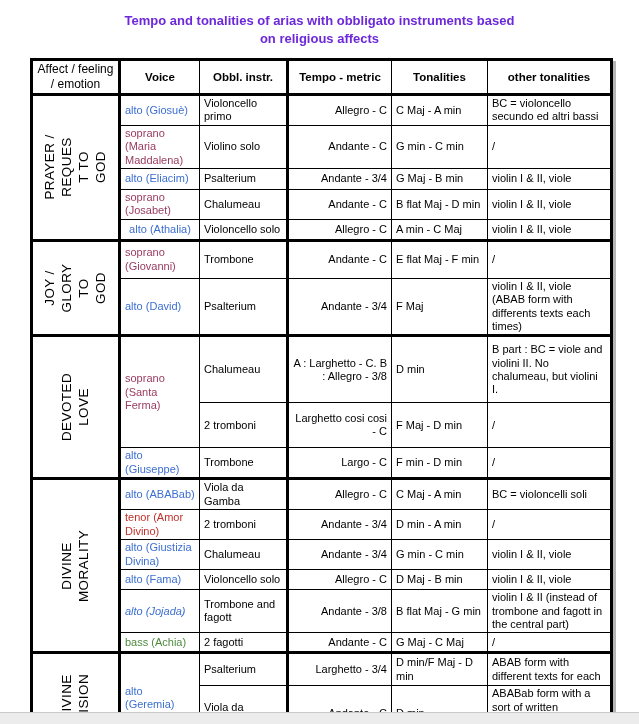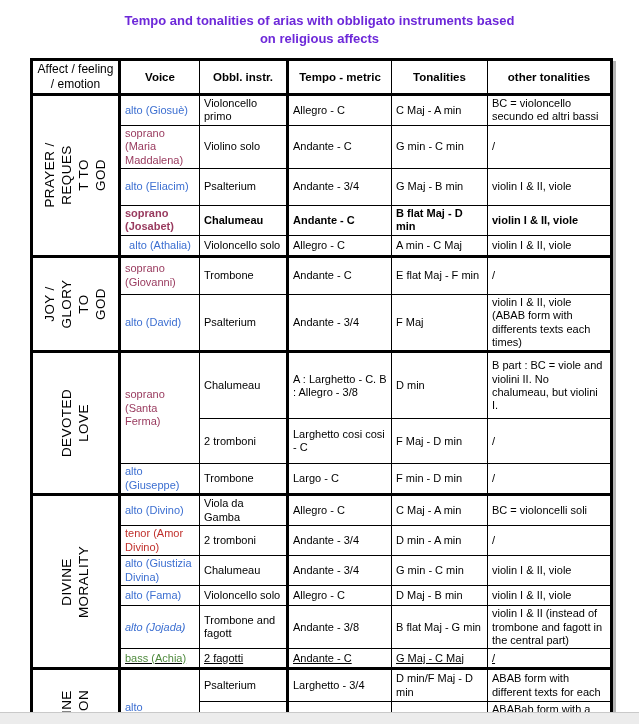--- a/index.html
+++ b/index.html
@@ -25,21 +25,21 @@
     overflow:hidden; text-align:left; color:#000;
     word-wrap:break-word;
   }
   thead th {
     font-size:11.5px; font-weight:bold; text-align:center;
     height:30px; border-bottom:3px solid #000; vertical-align:middle;
   }
   th.th-affect { font-weight:normal; font-size:12px;margin-left:27px; }
   .thick-l { border-left:3px solid #000 !important; }
   tr.section-start td { border-top:3px solid #000; }
-  td.tempo-cell { text-align:left; }
+  td.tempo-cell { text-align:right; }
   td.affect-cell { position:relative; padding:0; }
   .affect-rot {
     position:absolute; top:50%; left:50%;
     transform:translate(-50%,-50%) rotate(-90deg);
     white-space:pre-line; text-align:center;
     font-size:13.5px; line-height:1.25; letter-spacing:0.4px;
   }
   .bottom-bar {
     position:absolute; left:0; bottom:0; width:639px; height:11px;
     background:#ececec; border-top:1px solid #c9c9c9;
@@ -84,28 +84,28 @@
           <td>C Maj - A min</td>
           <td>BC = violoncello secundo ed altri bassi</td>
         </tr>
         <tr style="height: 30px;">
           <td class="voice-cell thick-l" style="color: rgb(153, 58, 94);">soprano (Maria Maddalena)</td>
           <td>Violino solo</td>
           <td class="tempo-cell thick-l">Andante - C</td>
           <td>G min - C min</td>
           <td>/</td>
         </tr>
-        <tr style="height: 37px;">
+        <tr style="height: 21px;">
           <td class="voice-cell thick-l" style="color: rgb(60, 111, 209);">alto (Eliacim)</td>
           <td>Psalterium</td>
           <td class="tempo-cell thick-l">Andante - 3/4</td>
           <td>G Maj - B min</td>
           <td>violin I &amp; II, viole</td>
         </tr>
-        <tr style="height: 29px; font-weight: bold;">
+        <tr style="height: 29px;">
           <td class="voice-cell thick-l" style="color: rgb(153, 58, 94);">soprano (Josabet)</td>
           <td>Chalumeau</td>
           <td class="tempo-cell thick-l">Andante - C</td>
           <td>B flat Maj - D min</td>
           <td>violin I &amp; II, viole</td>
         </tr>
         <tr style="height: 21px;">
           <td class="voice-cell thick-l" style="color: rgb(60, 111, 209); text-align: center;">alto (Athalia)</td>
           <td>Violoncello solo</td>
           <td class="tempo-cell thick-l">Allegro - C</td>
@@ -150,21 +150,21 @@
           <td class="voice-cell thick-l" style="color: rgb(60, 111, 209);">alto (Giuseppe)</td>
           <td>Trombone</td>
           <td class="tempo-cell thick-l">Largo - C</td>
           <td>F min - D min</td>
           <td>/</td>
         </tr>
         <tr class="section-start" style="height: 30px;">
           <td class="affect-cell" rowspan="6">
             <div class="affect-rot">DIVINE MORALITY</div>
           </td>
-          <td class="voice-cell thick-l" style="color: rgb(60, 111, 209);">alto (Divino)</td>
+          <td class="voice-cell thick-l" style="color: rgb(60, 111, 209);">alto (ABABab)</td>
           <td>Viola da Gamba</td>
           <td class="tempo-cell thick-l">Allegro - C</td>
           <td>C Maj - A min</td>
           <td>BC = violoncelli soli</td>
         </tr>
         <tr style="height: 30px;">
           <td class="voice-cell thick-l" style="color: rgb(192, 48, 44);">tenor (Amor Divino)</td>
           <td>2 tromboni</td>
           <td class="tempo-cell thick-l">Andante - 3/4</td>
           <td>D min - A min</td>
@@ -184,21 +184,21 @@
           <td>D Maj - B min</td>
           <td>violin I &amp; II, viole</td>
         </tr>
         <tr style="height: 37px;">
           <td class="voice-cell thick-l" style="color: rgb(60, 111, 209); font-style: italic;">alto (Jojada)</td>
           <td>Trombone and fagott</td>
           <td class="tempo-cell thick-l">Andante - 3/8</td>
           <td>B flat Maj - G min</td>
           <td>violin I &amp; II (instead of trombone and fagott in the central part)</td>
         </tr>
-        <tr style="height: 20px; text-decoration: underline;">
+        <tr style="height: 20px;">
           <td class="voice-cell thick-l" style="color: rgb(79, 138, 61);">bass (Achia)</td>
           <td>2 fagotti</td>
           <td class="tempo-cell thick-l">Andante - C</td>
           <td>G Maj - C Maj</td>
           <td>/</td>
         </tr>
         <tr class="section-start" style="height: 33px;">
           <td class="affect-cell" rowspan="2">
             <div class="affect-rot">DIVINE
 VISION</div>

